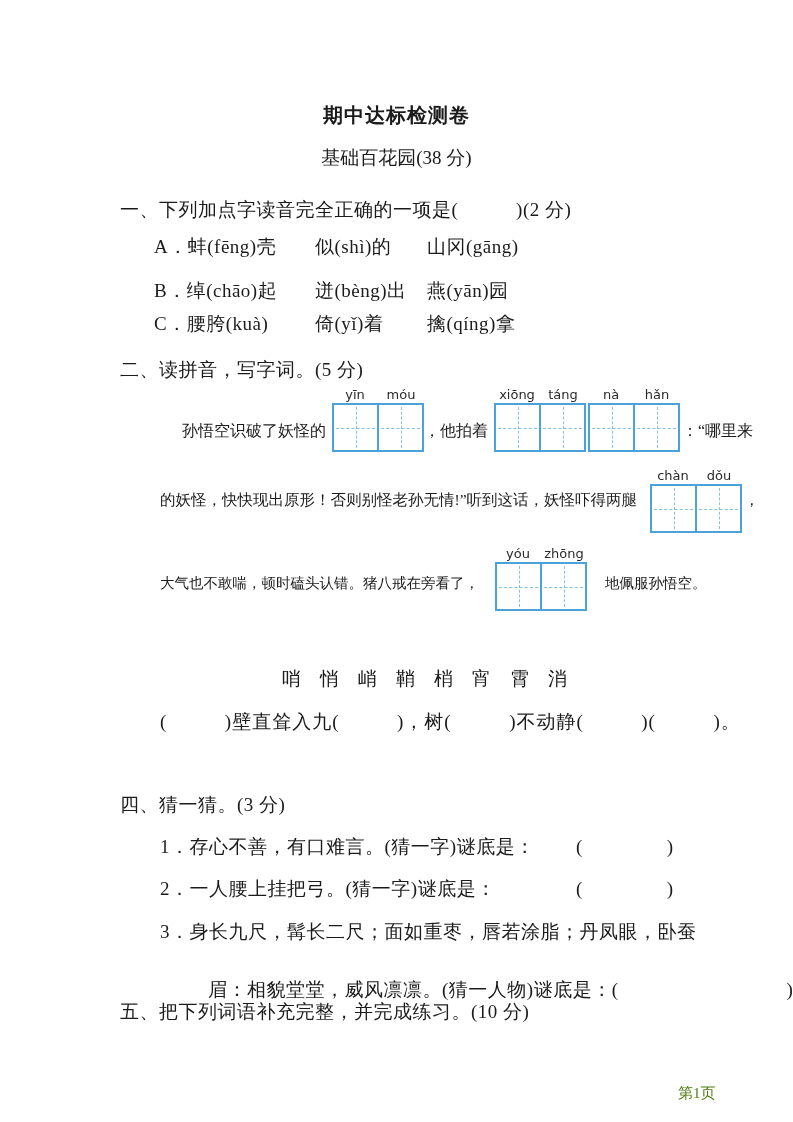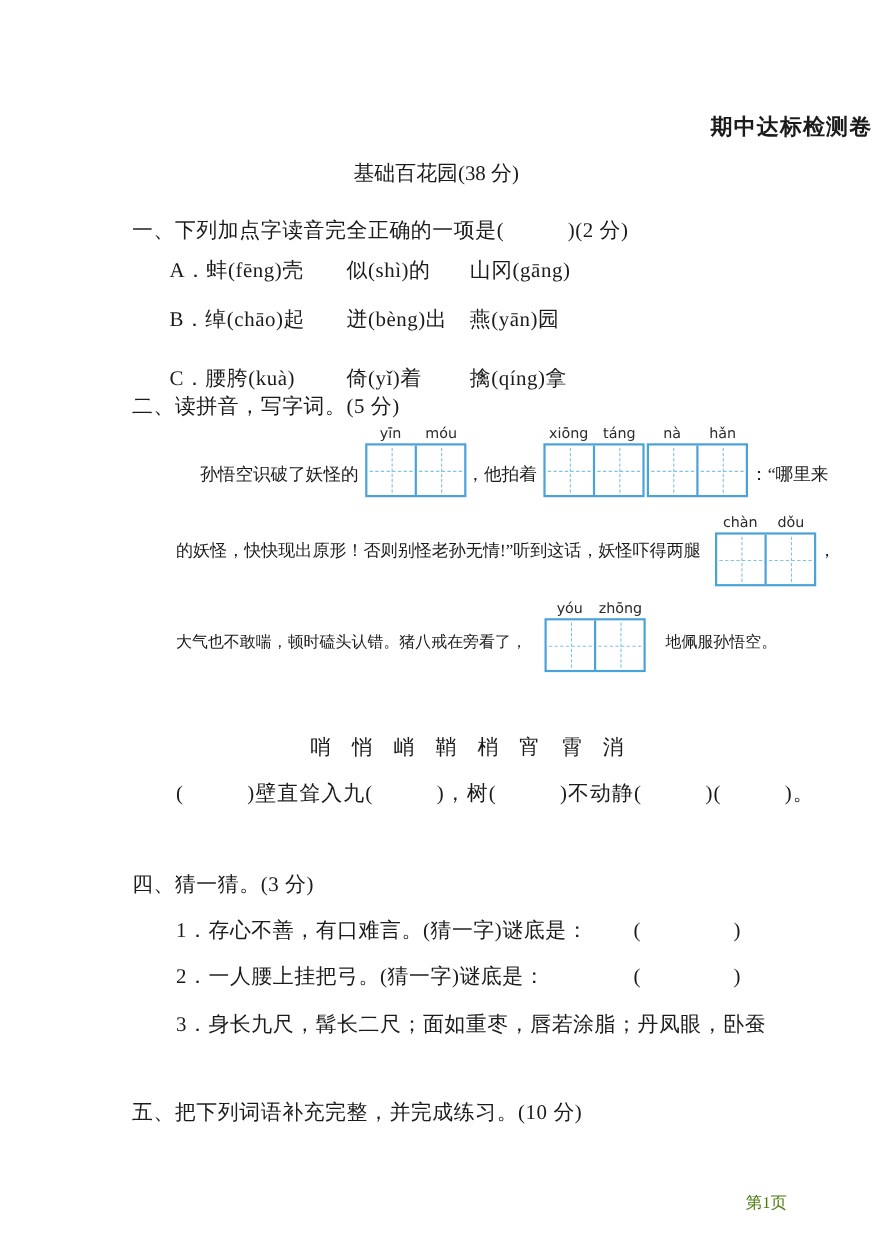--- a/index.html
+++ b/index.html
@@ -2,21 +2,21 @@
 <html><head>
 <meta charset="utf-8">
 <style>
   html,body{margin:0;padding:0;background:#888;}
   .page{
     position:relative;width:793px;height:1122px;background:#ffffff;
     margin:0 auto;overflow:hidden;
     font-family:"Liberation Serif","DejaVu Serif",serif;color:#1b1b1b;
   }
   .abs{position:absolute;white-space:pre;}
-  .title{left:0;right:0;top:102px;text-align:right;font-size:20px;font-weight:bold;
+  .title{left:0;right:0;top:102px;text-align:center;font-size:20px;font-weight:bold;
          font-family:"Liberation Sans","DejaVu Sans",sans-serif;letter-spacing:1px;}
   .subtitle{left:0;right:0;top:145px;text-align:center;font-size:19px;}
   .hline{font-size:19px;letter-spacing:0.5px;line-height:27px;}
   .bline{font-size:19px;letter-spacing:1px;line-height:27px;}
   .t16{font-size:16px;}
   .t155{font-size:15.5px;}
   .t145{font-size:14.5px;}
   .bank{font-size:19px;}
   .footer{font-size:15px;color:#4d7c0f;}
   
@@ -44,21 +44,21 @@
   <div class="abs" style="left:0;top:233px;width:100%;">
     <span class="abs hline" style="left:154px;top:0;">A．蚌(fēng)壳</span>
     <span class="abs hline" style="left:315px;top:0;">似(shì)的</span>
     <span class="abs hline" style="left:427px;top:0;">山冈(gāng)</span>
   </div>
   <div class="abs" style="left:0;top:277px;width:100%;">
     <span class="abs hline" style="left:154px;top:0;">B．绰(chāo)起</span>
     <span class="abs hline" style="left:315px;top:0;">迸(bèng)出</span>
     <span class="abs hline" style="left:427px;top:0;">燕(yān)园</span>
   </div>
-  <div class="abs" style="left:0;top:331px;width:100%;">
+  <div class="abs" style="left:0;top:310px;width:100%;">
     <span class="abs hline" style="left:154px;top:0;">C．腰胯(kuà)</span>
     <span class="abs hline" style="left:315px;top:0;">倚(yǐ)着</span>
     <span class="abs hline" style="left:427px;top:0;">擒(qíng)拿</span>
   </div>
 
   <div class="abs hline" style="left:120px;top:356px;">二、读拼音，写字词。(5 分)</div>
 
   <span class="abs t16" style="left:182px;top:421px;">孙悟空识破了妖怪的</span>
 
   <div class="pgrid" style="left:332px;top:387px;">
@@ -130,18 +130,21 @@
 
   <div class="abs bline" style="left:160px;top:708px;">(          )壁直耸入九(          )，树(          )不动静(          )(          )。</div>
   <div class="abs bank" style="left:282px;top:666px;">哨    悄    峭    鞘    梢    宵    霄    消</div>
 
   <div class="abs hline" style="left:120px;top:791px;">四、猜一猜。(3 分)</div>
   <div class="abs hline" style="left:160px;top:833px;">1．存心不善，有口难言。(猜一字)谜底是：</div>
   <div class="abs hline" style="left:576px;top:833px;">(                )</div>
   <div class="abs hline" style="left:160px;top:875px;">2．一人腰上挂把弓。(猜一字)谜底是：</div>
   <div class="abs hline" style="left:576px;top:875px;">(                )</div>
   <div class="abs hline" style="left:160px;top:918px;">3．身长九尺，髯长二尺；面如重枣，唇若涂脂；丹凤眼，卧蚕</div>
+  <div class="abs" style="left:192px;top:958px;">
+    <span class="hline">眉：相貌堂堂，威风凛凛。(猜一人物)谜底是：</span><span class="hline">(                                )</span>
+  </div>
 
   <div class="abs hline" style="left:120px;top:998px;">五、把下列词语补充完整，并完成练习。(10 分)</div>
 
   <div class="abs footer" style="left:678px;top:1084px;">第1页</div>
 
 </div>
 
 </body></html>

